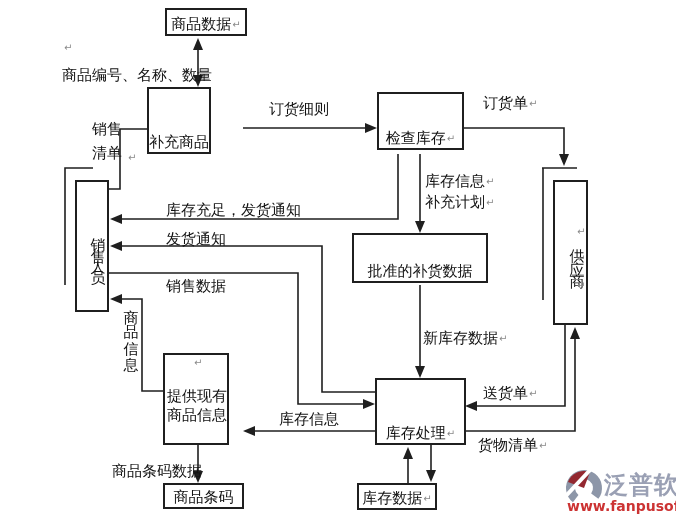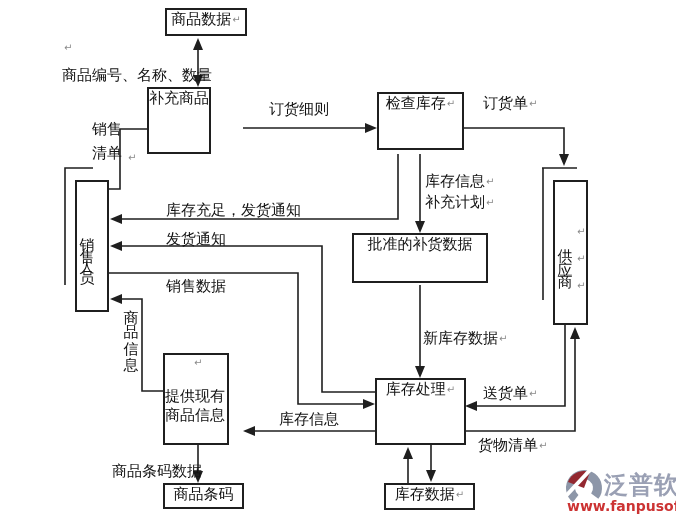--- a/index.html
+++ b/index.html
@@ -1,19 +1,19 @@
 <!DOCTYPE html>
 <html><head>
 <meta charset="utf-8">
 <style>
   html,body{margin:0;padding:0;background:#ffffff;}
   #stage{position:relative;width:676px;height:521px;background:#ffffff;overflow:hidden;
          font-family:"DejaVu Sans","Liberation Sans",sans-serif;color:#111;}
   .box{position:absolute;box-sizing:border-box;border:2px solid #1f1f1f;background:#fff;
-       display:flex;align-items:flex-start;justify-content:center;text-align:center;
+       display:flex;align-items:flex-end;justify-content:center;text-align:center;
        font-size:15px;line-height:19px;color:#111;}
   .vbox{writing-mode:vertical-lr;text-orientation:upright;}
   .lbl{position:absolute;font-size:15px;white-space:nowrap;color:#111;}
   .vlbl{position:absolute;font-size:15px;color:#111;writing-mode:vertical-lr;text-orientation:upright;letter-spacing:16px;}
   .pm{color:#8a8a8a;font-size:10px;margin-left:1px;vertical-align:1px;}
   .pm-abs{position:absolute;color:#8a8a8a;font-size:10px;}
   svg.wires{position:absolute;left:0;top:0;}
   .wm{position:absolute;left:565px;top:461px;width:138px;height:58px;}
   .wm-brand{position:absolute;left:39px;top:8px;font-size:24px;font-weight:bold;
             letter-spacing:1px;color:#9aa0b4;white-space:nowrap;}
@@ -147,21 +147,21 @@
 
   <div class="box" style="left:163px;top:353px;width:66px;height:92px;flex-direction:column;padding-top:14px">
     <span>提供现有</span>
     <span>商品信息</span>
   </div>
 
   <div class="box" style="left:163px;top:483px;width:81px;height:26px">
     <span>商品条码</span>
   </div>
 
-  <div class="box" style="left:384px;top:483px;width:91px;height:27px">
+  <div class="box" style="left:357px;top:483px;width:80px;height:27px">
     <span>库存数据</span>
       <span class="pm">↵</span>
   </div>
 
   <div class="lbl" style="left:62px;top:66px">商品编号、名称、数量</div>
   <div class="lbl" style="left:92px;top:120px">销售</div>
   <div class="lbl" style="left:92px;top:144px">清单</div>
   <div class="lbl" style="left:269px;top:100px">订货细则</div>
   <div class="lbl" style="left:483px;top:94px"><span>订货单</span><span class="pm">↵</span></div>
   <div class="lbl" style="left:166px;top:201px">库存充足，发货通知</div>

